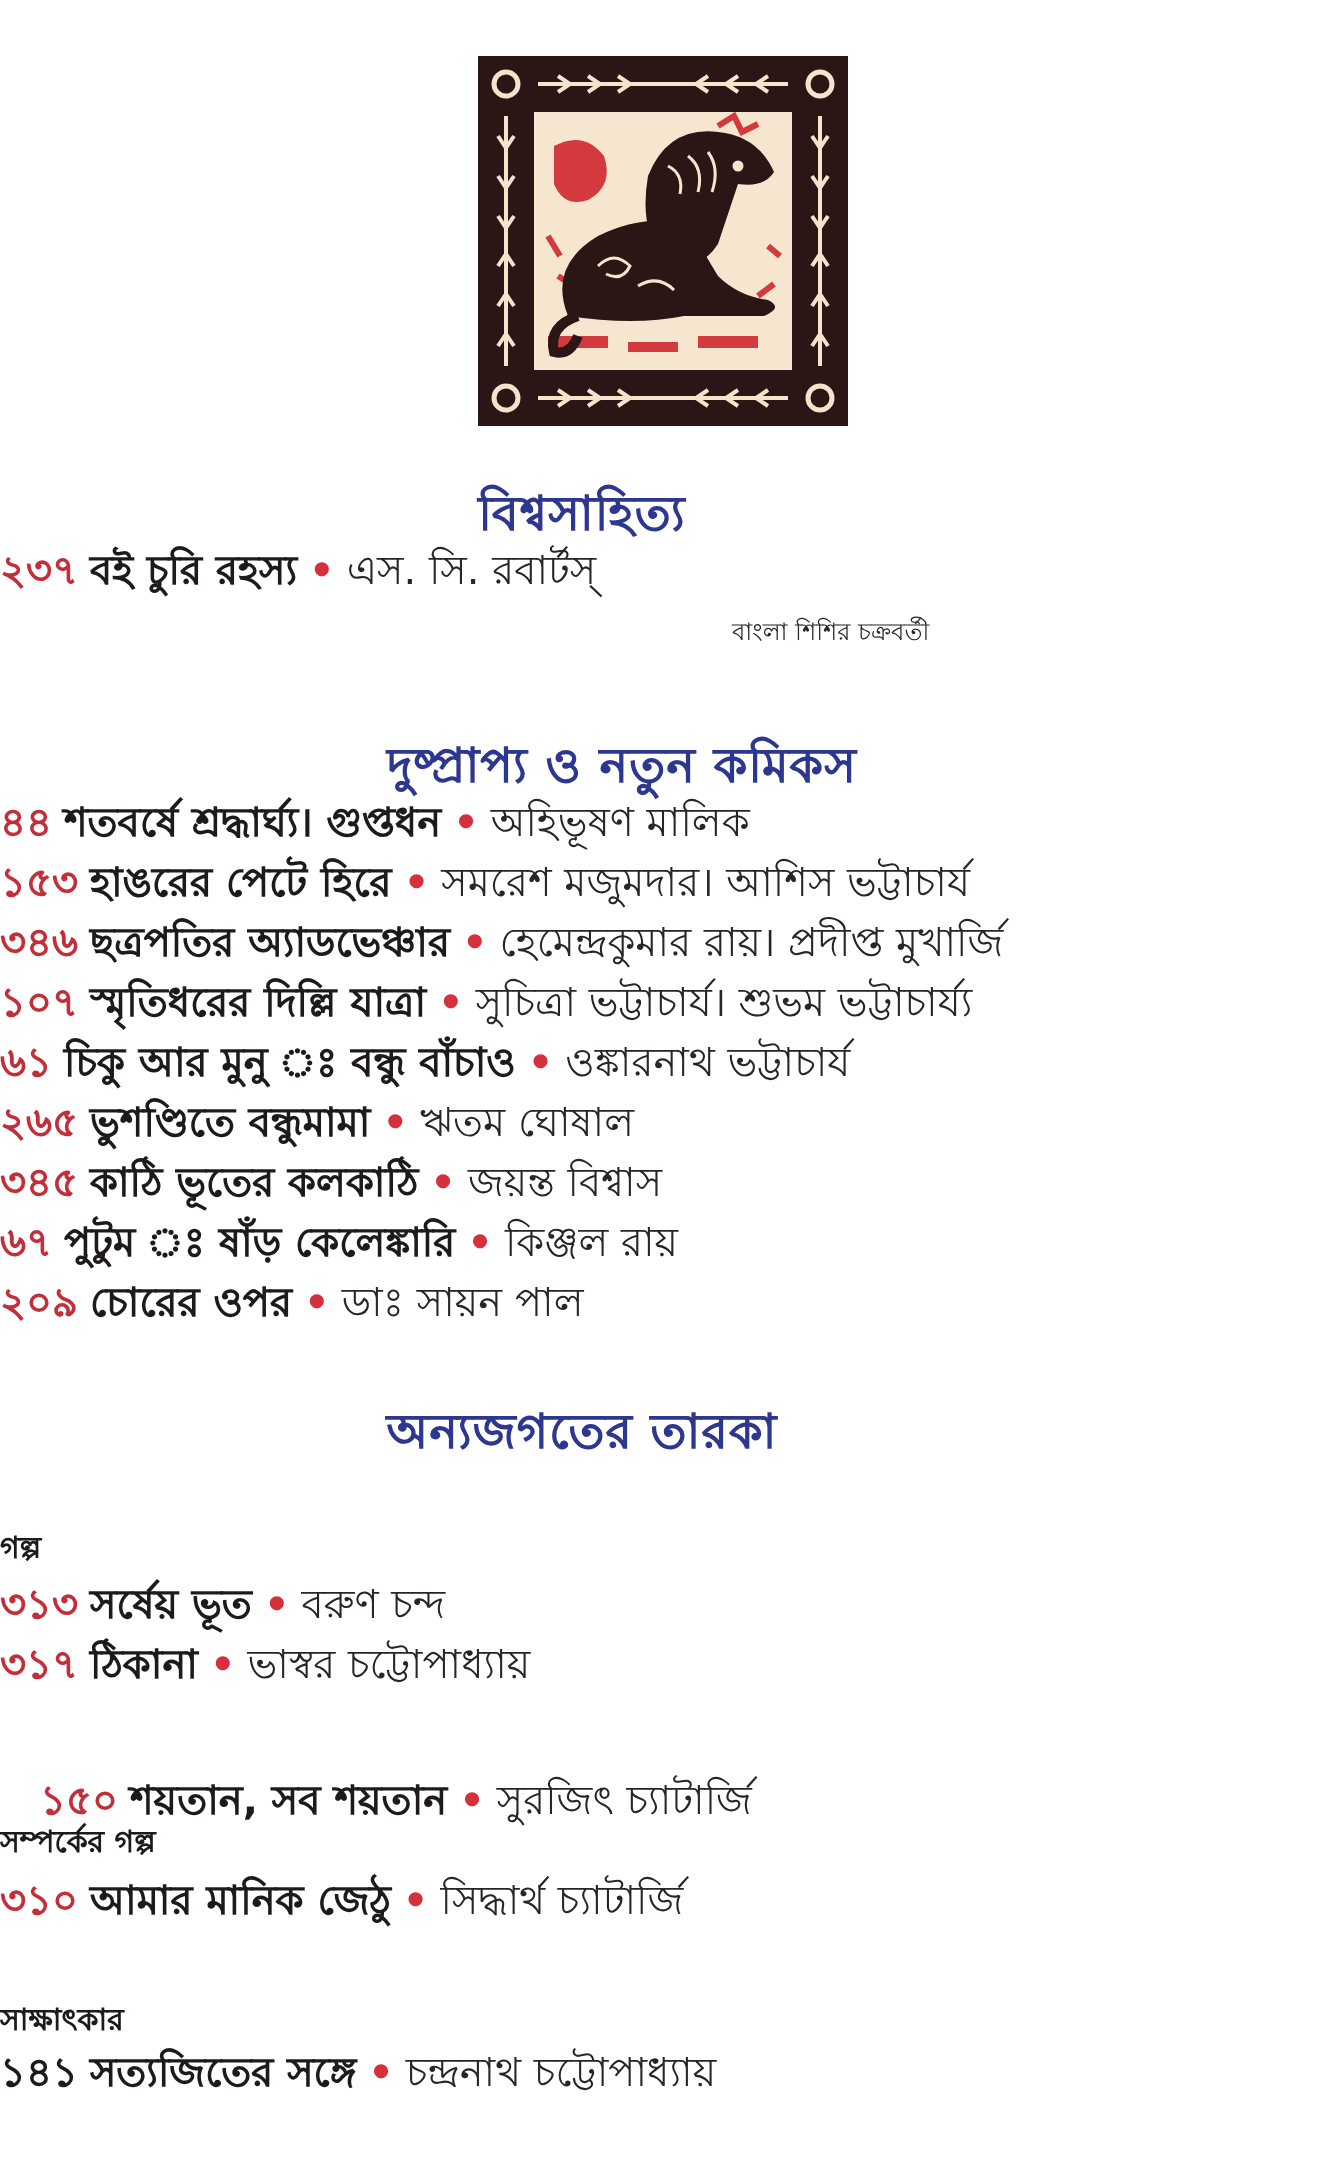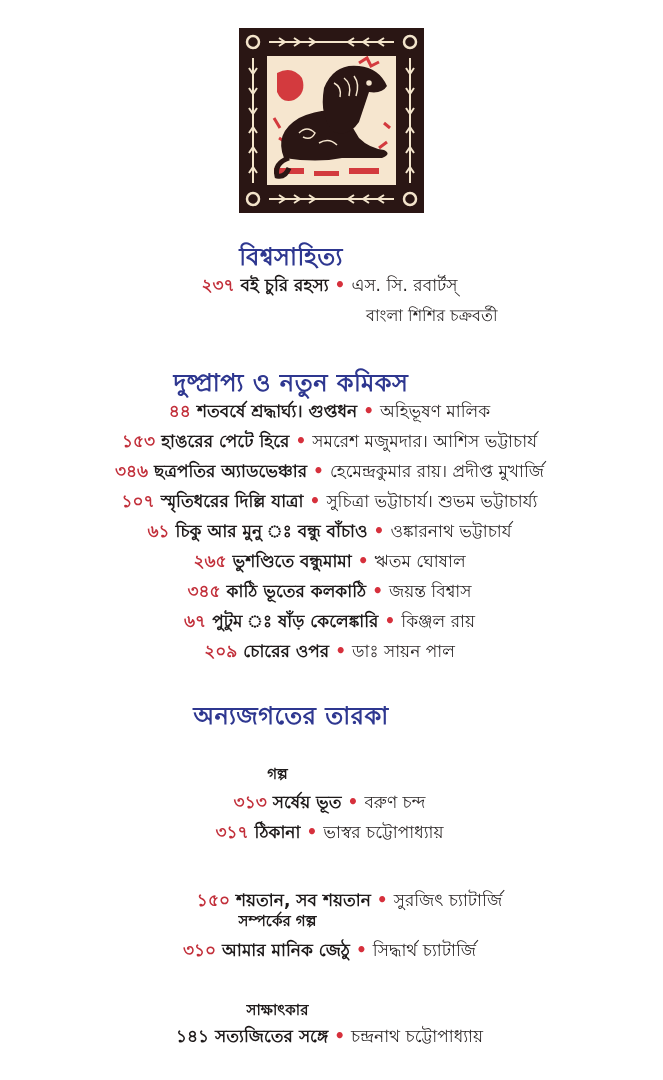--- a/index.html
+++ b/index.html
@@ -34,43 +34,43 @@
       color: #2e3790;
       font-weight: bold;
       font-size: 24px;
       line-height: 30px;
       letter-spacing: 0.5px;
     }
     .entry {
       position: absolute;
       left: 0;
       width: 659px;
-      text-align: center;
-      font-size: 17px;
+      text-align: left;
+      font-size: 20px;
       line-height: 22px;
       white-space: nowrap;
     }
     .entry .num { color: #c22f3a; font-weight: bold; margin-right: 6px; }
     .entry .num.dark { color: #1e1a1a; }
     .entry .title { color: #1e1a1a; font-weight: bold; }
     .entry .bullet { color: #d6303c; margin: 0 6px; font-weight: bold; }
     .entry .author { color: #2a2525; }
     .entry-cont {
       position: absolute;
       left: 366px;
-      font-size: 16px;
+      font-size: 12px;
       line-height: 22px;
       color: #2a2525;
       white-space: nowrap;
     }
     .subheading {
       position: absolute;
-      left: 12px;
+      left: 0;
       width: 531px;
-      text-align: center;
+      text-align: left;
       font-size: 15px;
       font-weight: bold;
       color: #1e1a1a;
       line-height: 22px;
     }
   </style>
 </head>
 <body>
 
 <div class="logo">
@@ -115,21 +115,21 @@
   </svg>
 </div>
 
 <div class="section-heading" style="top:242px;">বিশ্বসাহিত্য</div>
 
 <div class="entry" style="top:274px;">
   <span class="num">২৩৭</span><span class="title">বই চুরি রহস্য</span><span class="bullet">•</span><span class="author">এস. সি. রবার্টস্</span>
 </div>
 <div class="entry-cont" style="top:305px;">বাংলা শিশির চক্রবর্তী</div>
 
-<div class="section-heading" style="top:368px;">দুষ্প্রাপ্য ও নতুন কমিকস</div>
+<div class="section-heading" style="top:368px;padding-left:20px;">দুষ্প্রাপ্য ও নতুন কমিকস</div>
 
 <div class="entry" style="top:400px;">
   <span class="num">৪৪</span><span class="title">শতবর্ষে শ্রদ্ধার্ঘ্য। গুপ্তধন</span><span class="bullet">•</span><span class="author">অহিভূষণ মালিক</span>
 </div>
 <div class="entry" style="top:430px;">
   <span class="num">১৫৩</span><span class="title">হাঙরের পেটে হিরে</span><span class="bullet">•</span><span class="author">সমরেশ মজুমদার। আশিস ভট্টাচার্য</span>
 </div>
 <div class="entry" style="top:460px;">
   <span class="num">৩৪৬</span><span class="title">ছত্রপতির অ্যাডভেঞ্চার</span><span class="bullet">•</span><span class="author">হেমেন্দ্রকুমার রায়। প্রদীপ্ত মুখার্জি</span>
 </div>

